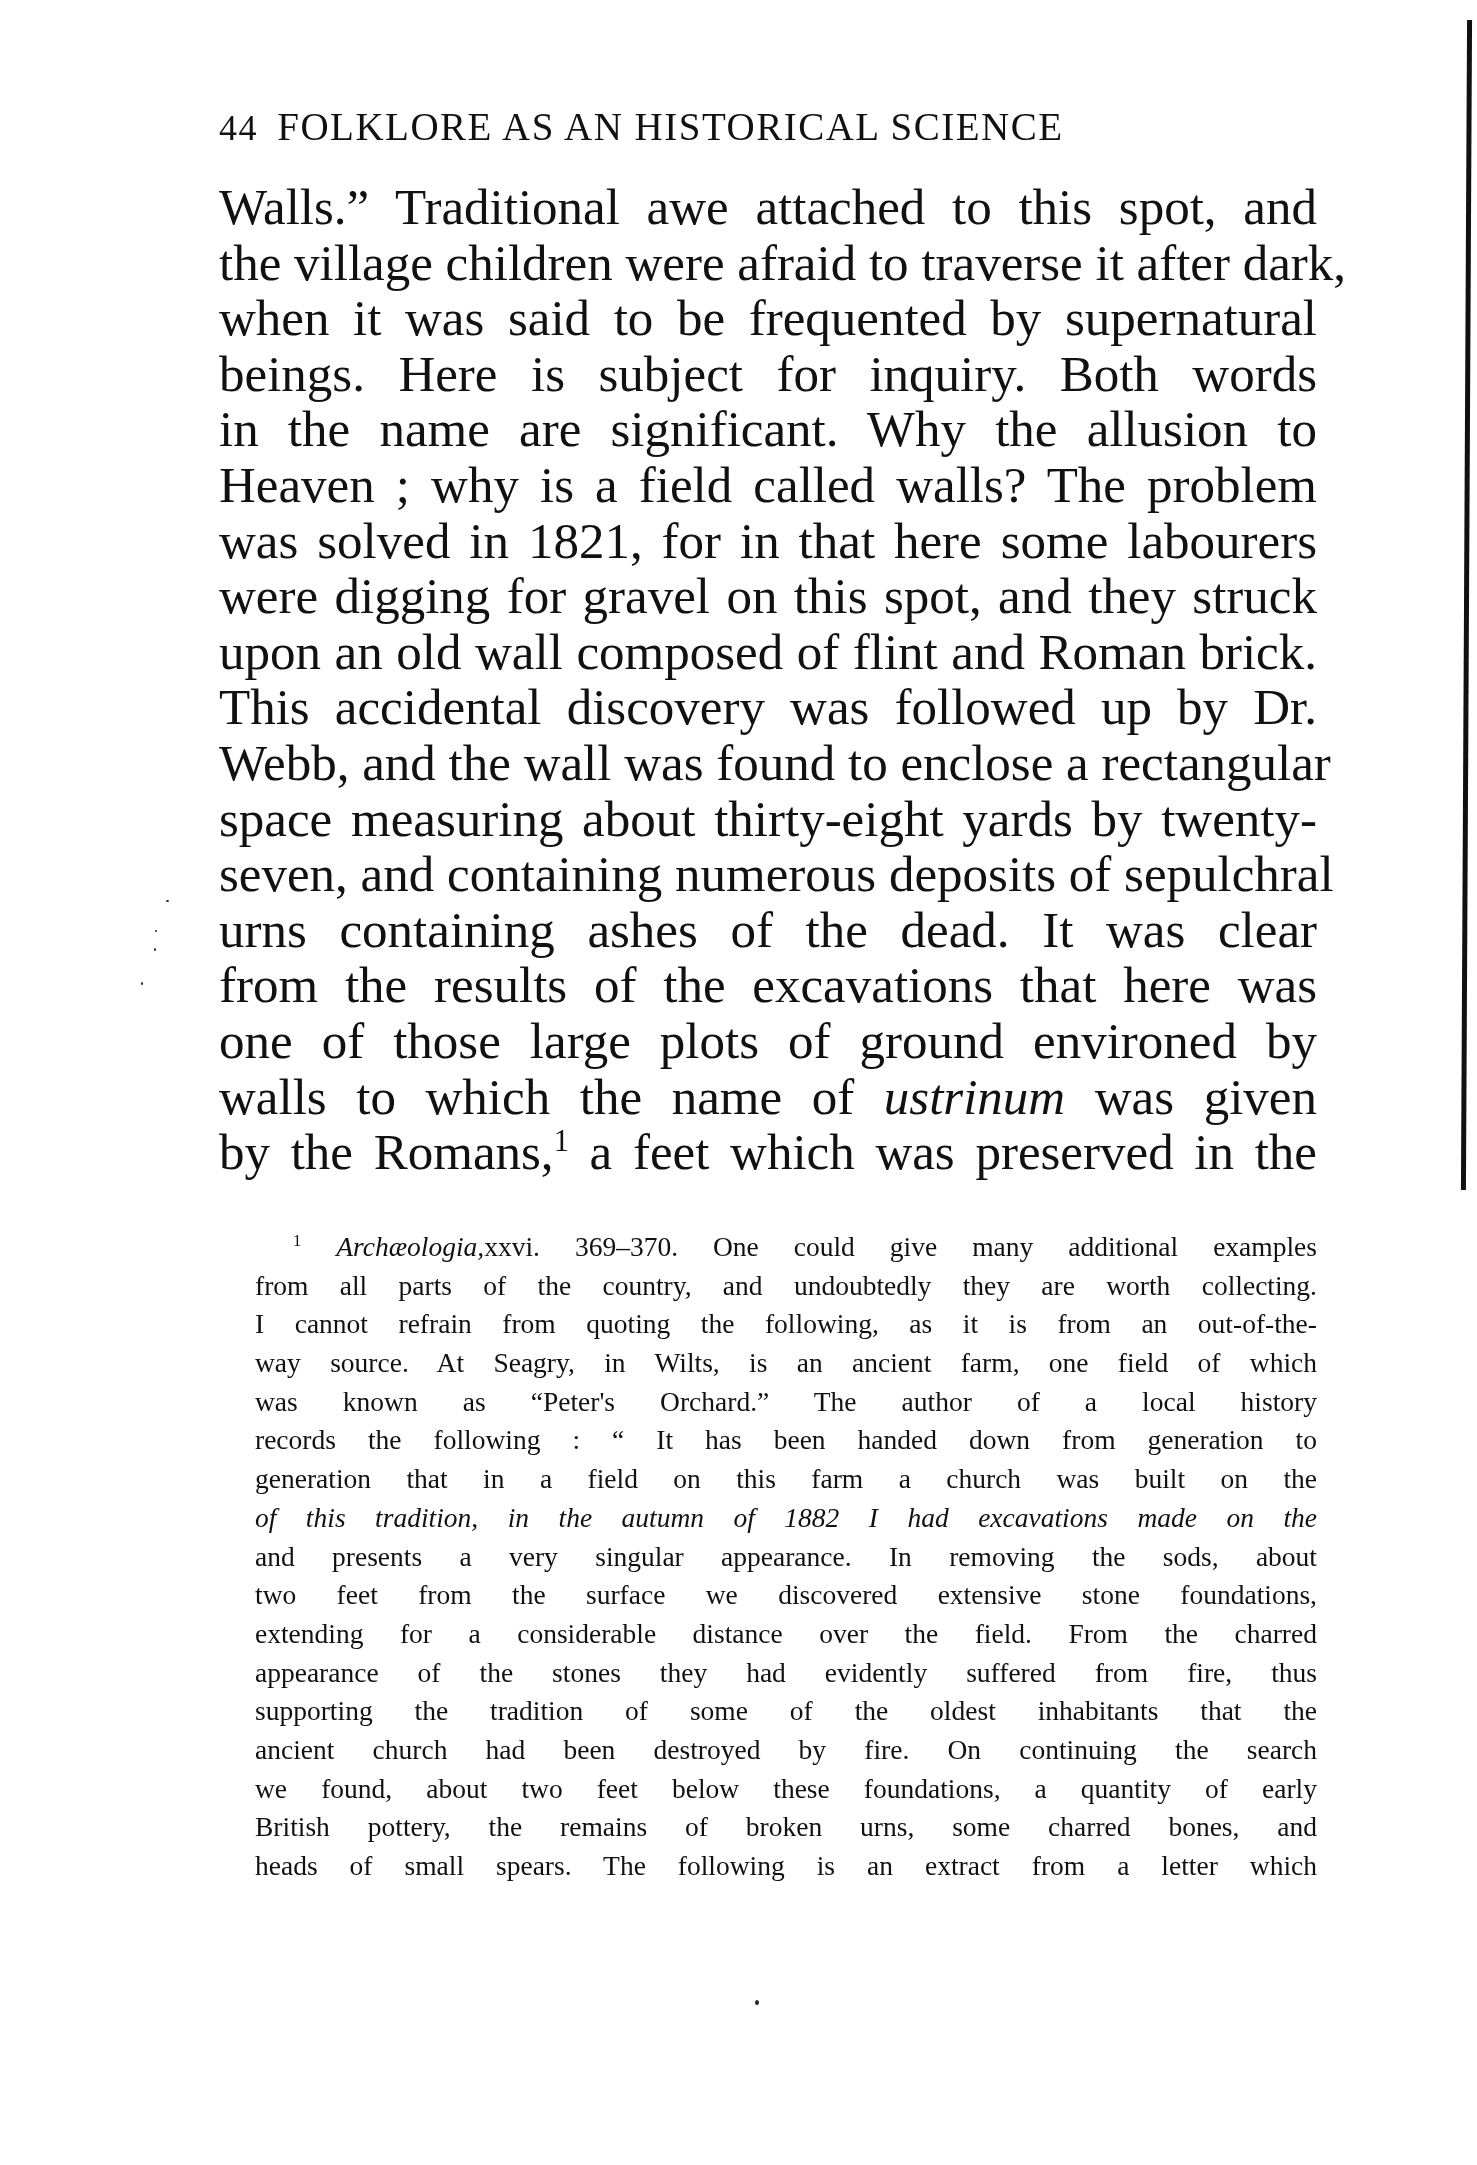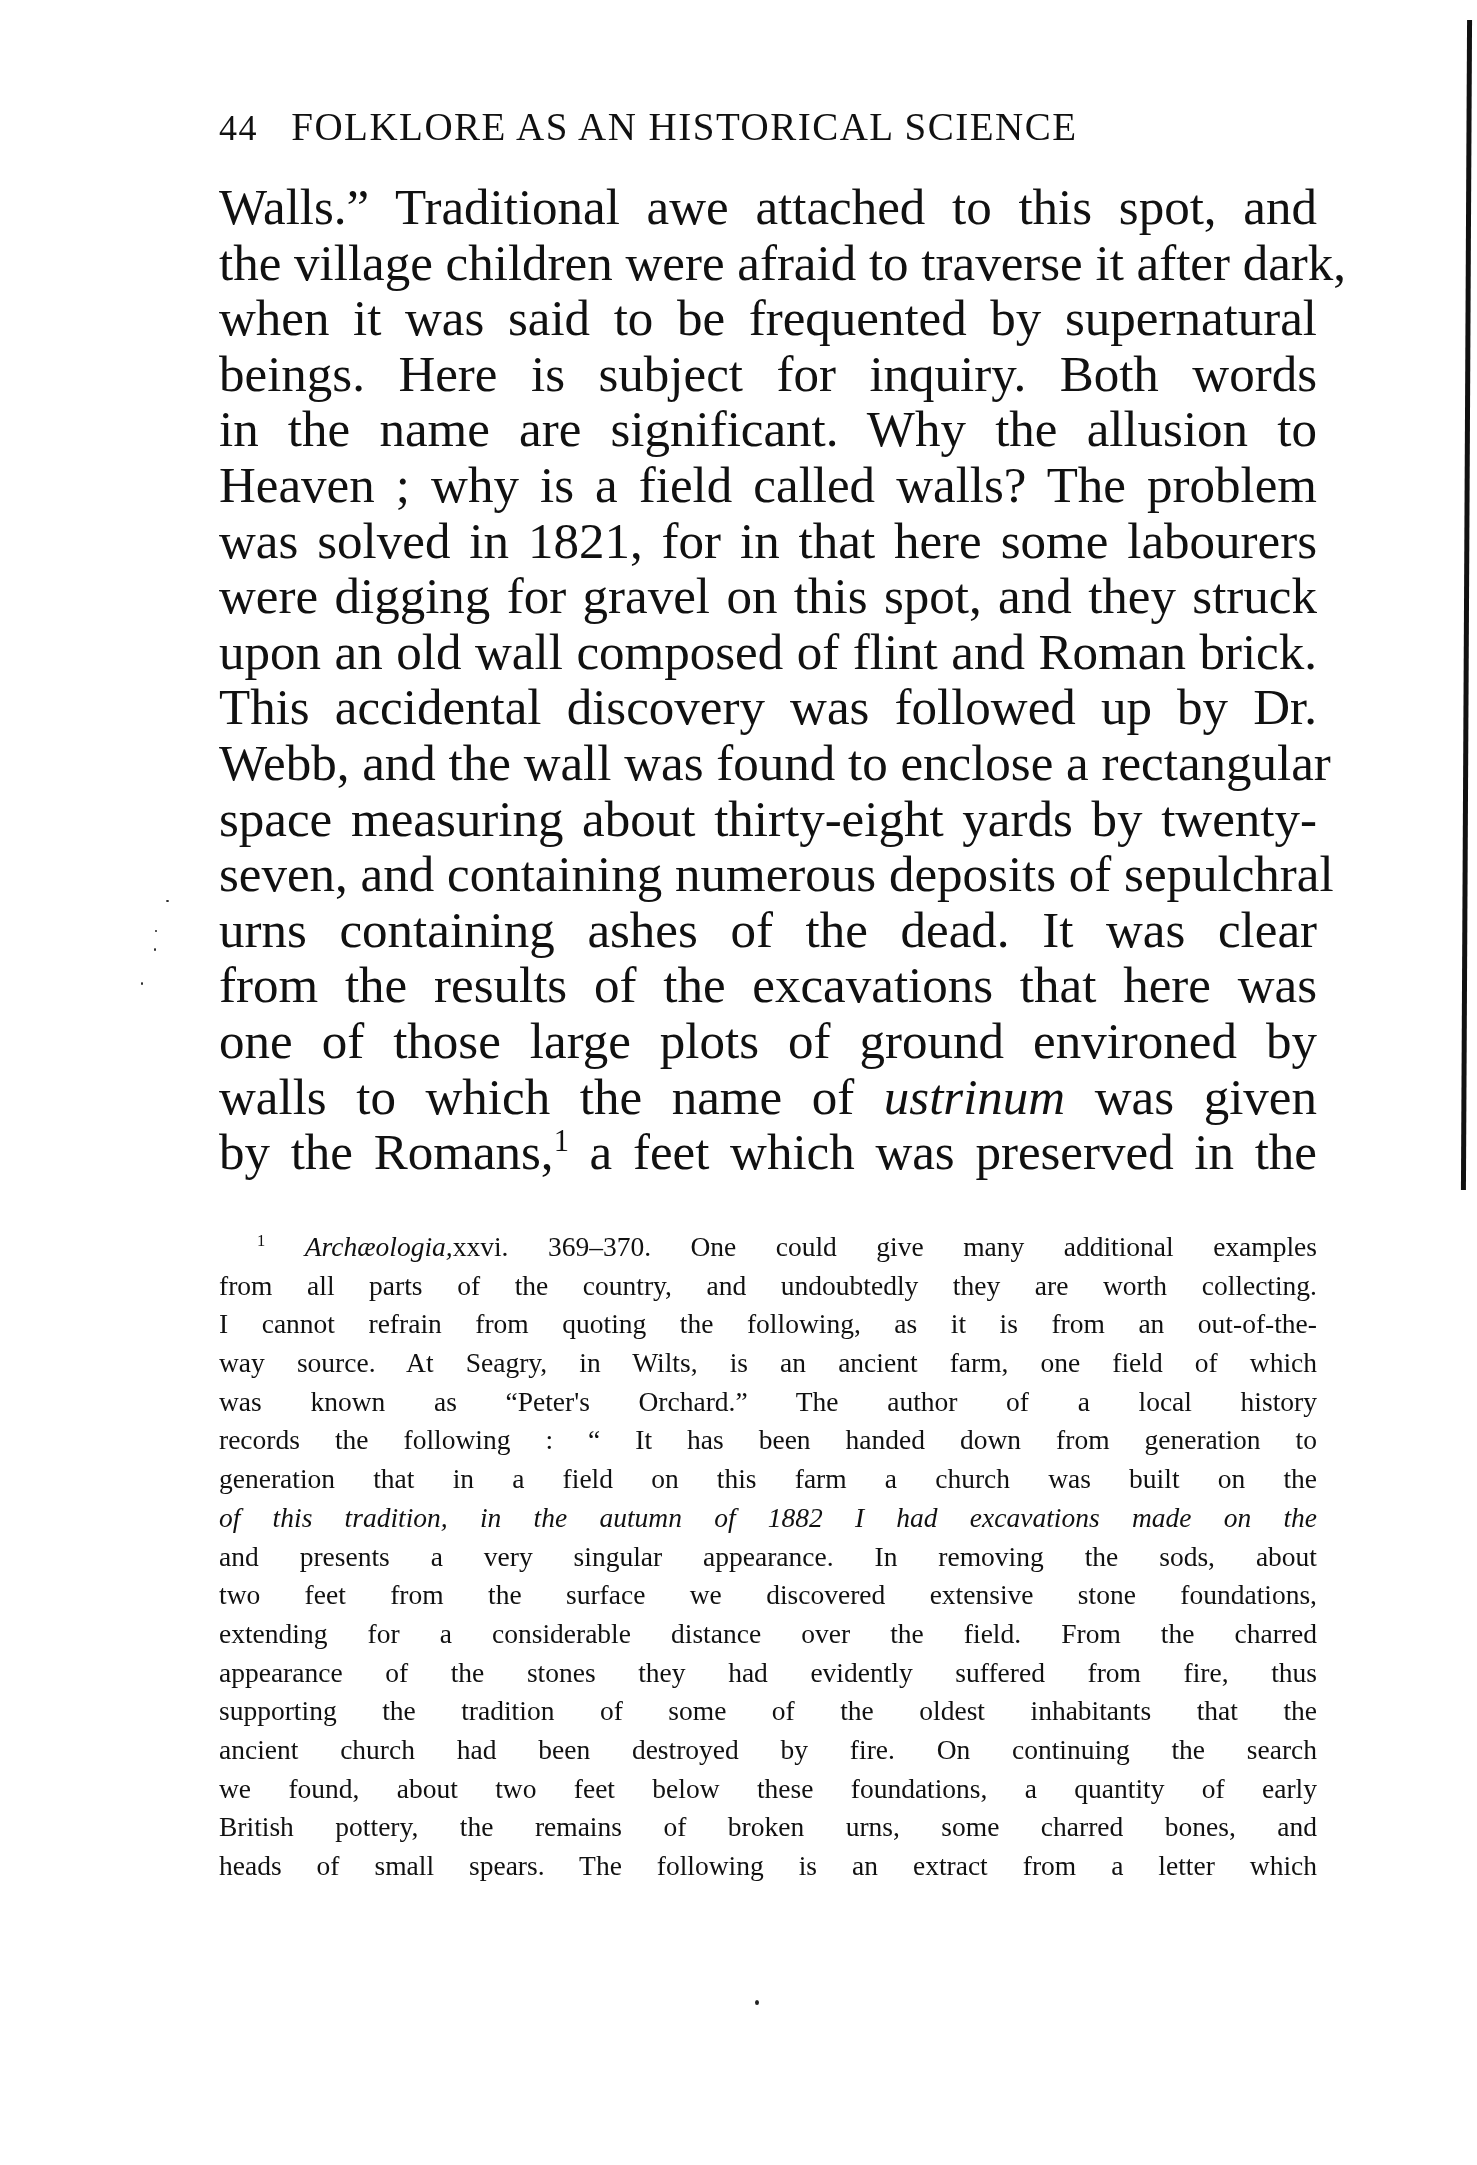--- a/index.html
+++ b/index.html
@@ -1,24 +1,24 @@
 <!DOCTYPE html>
 <html><head>
 <meta charset="utf-8">
 <style>
   html, body { margin:0; padding:0; background:#ffffff; }
   body { width:1477px; height:2165px; position:relative; overflow:hidden;
          font-family:"Liberation Serif", "DejaVu Serif", serif; color:#111; }
   .header { position:absolute; left:219px; top:104px; width:1100px; font-size:39px; letter-spacing:1.5px; white-space:nowrap; }
-  .header .num { margin-right:22px; font-size:36px; }
+  .header .num { margin-right:8px; font-size:36px; }
   .body-text { position:absolute; left:219px; top:180px; width:1098px; }
   .body-line { height:55.6px; font-size:51px; line-height:55.6px; text-align:justify; text-align-last:justify; white-space:nowrap; }
   .body-line.last { text-align-last:justify; }
   .foot { position:absolute; left:219px; top:1228px; width:1098px; }
-  .foot-line { height:38.7px; font-size:27.5px; line-height:38.7px; text-align:justify; text-align-last:justify; white-space:nowrap; }
+  .foot-line { height:38.7px; font-size:27.5px; line-height:38.7px; text-align:justify; text-align-last:justify; white-space:nowrap;margin-left:36px; }
   .foot-line.first { padding-left:38px; }
   sup { font-size:60%; line-height:0; vertical-align:super; }
   .ital { font-style:italic; }
   .vline { position:absolute; left:1464px; top:20px; width:5px; height:1170px; background:#111; transform:skewX(-0.3deg); }
   .dot { position:absolute; background:#222; border-radius:50%; }
 </style>
 </head>
 <body>
 
 <div class="header">

